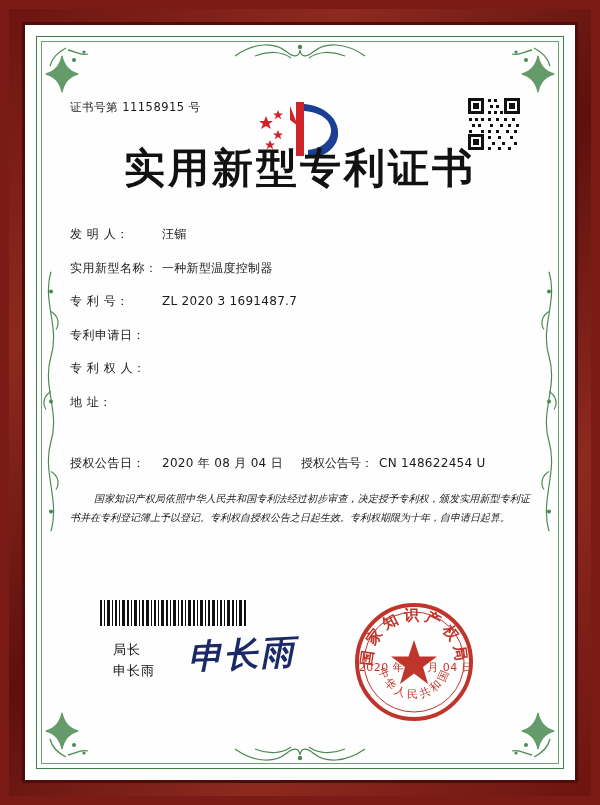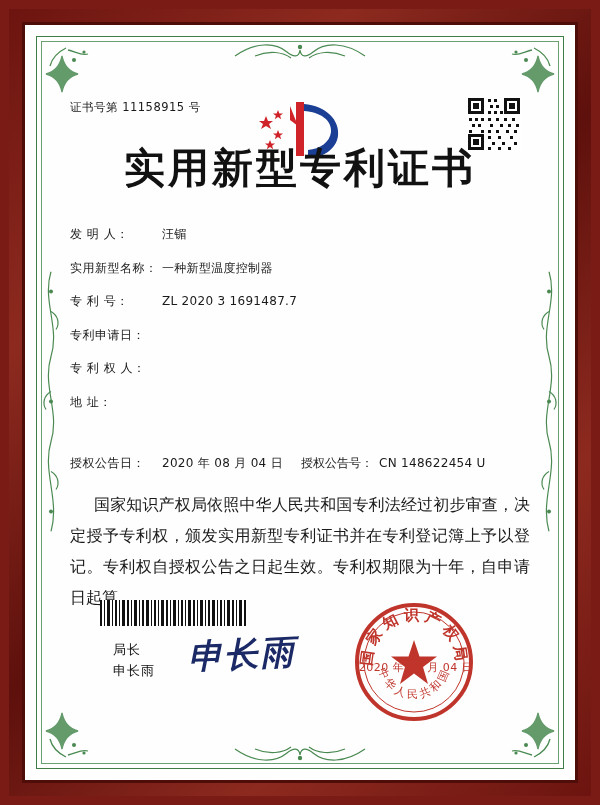--- a/index.html
+++ b/index.html
@@ -125,24 +125,25 @@
   }
   .field-value {
     flex: 1;
     letter-spacing: 0.3px;
   }
   .field-row.double .field-value { flex: 0 0 auto; margin-right: 18px; }
   .field-label2 { flex: 0 0 auto; margin-right: 6px; white-space: nowrap; margin-top: 28px; }
   .paragraphs {
     margin-top: 4px;
     font-family: "DejaVu Sans", sans-serif;
-    font-size: 16px;
+    font-size: 10px;
     line-height: 1.95;
     color: #1a1a1a;
     text-align: justify;
+    font-style: italic;
   }
   .paragraphs p {
     margin: 0 0 2px 0;
     text-indent: 24px;
   }
   .barcode {
     position: absolute;
     left: 100px; top: 600px;
     width: 148px; height: 26px;
   }

